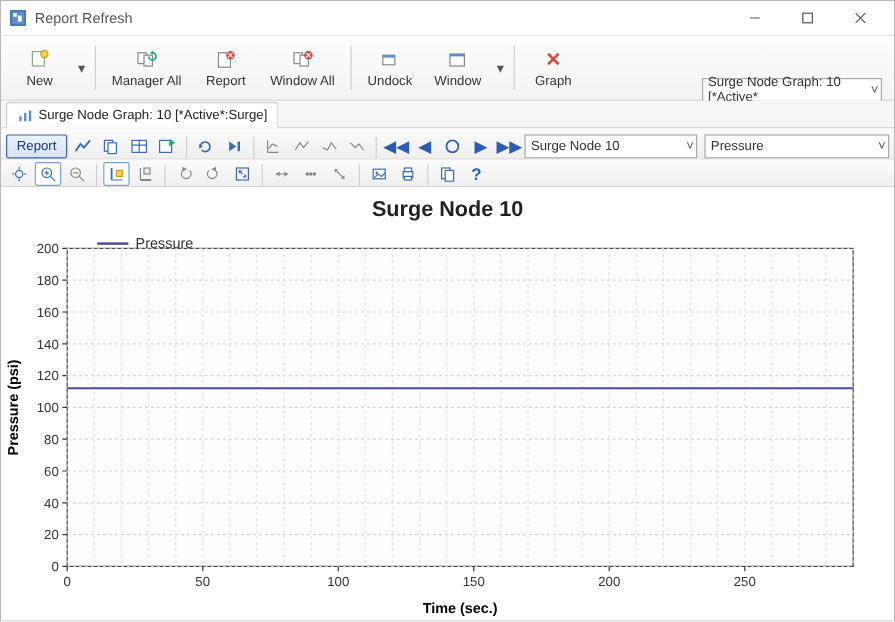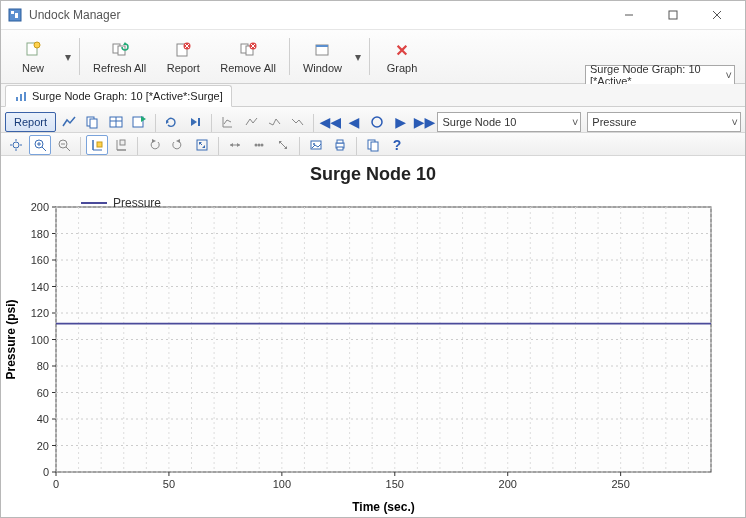--- a/index.html
+++ b/index.html
@@ -91,21 +91,21 @@
 <div class="window">
 
   <div class="titlebar">
     <span class="app-icon">
       <svg width="14" height="14">
           <rect x="1" y="1" width="12" height="12" fill="#5b8fcf" stroke="#2b5d9b"></rect>
           <rect x="3" y="3" width="3" height="3" fill="#fff"></rect>
           <rect x="7" y="5" width="3" height="5" fill="#fff"></rect>
         </svg>
     </span>
-    <span class="title">Undock Manager</span>
+    <span class="title">Report Refresh</span>
     <div class="win-btn">
       <svg width="10" height="10">
           <line x1="1" y1="5" x2="9" y2="5" stroke="#555" stroke-width="1"></line>
         </svg>
     </div>
     <div class="win-btn">
       <svg width="10" height="10">
           <rect x="1" y="1" width="8" height="8" fill="none" stroke="#555"></rect>
         </svg>
     </div>
@@ -133,21 +133,21 @@
     <div class="tb-sep"></div>
     <div class="tb-btn">
       <span class="glyph">
         <svg width="18" height="18">
             <rect x="2" y="3" width="7" height="9" fill="#fff" stroke="#888"></rect>
             <rect x="7" y="5" width="7" height="9" fill="#fff" stroke="#888"></rect>
             <path d="M14 3 a3 3 0 1 1 -3 3" fill="none" stroke="#2a7" stroke-width="1.5"></path>
             <polygon points="14,1 16,4 12,4" fill="#2a7"></polygon>
           </svg>
       </span>
-      <span class="lbl">Refresh All</span>
+      <span class="lbl">Manager All</span>
     </div>
     <div class="tb-btn">
       <span class="glyph">
         <svg width="18" height="18">
             <rect x="3" y="3" width="10" height="12" fill="#fff" stroke="#888"></rect>
             <circle cx="13" cy="5" r="3.5" fill="#d44"></circle>
             <line x1="11" y1="3" x2="15" y2="7" stroke="#fff"></line>
             <line x1="15" y1="3" x2="11" y2="7" stroke="#fff"></line>
           </svg>
       </span>
@@ -156,23 +156,32 @@
     <div class="tb-btn">
       <span class="glyph">
         <svg width="18" height="18">
             <rect x="2" y="3" width="7" height="9" fill="#fff" stroke="#888"></rect>
             <rect x="7" y="5" width="7" height="9" fill="#fff" stroke="#888"></rect>
             <circle cx="14" cy="5" r="3.5" fill="#d44"></circle>
             <line x1="12" y1="3" x2="16" y2="7" stroke="#fff"></line>
             <line x1="16" y1="3" x2="12" y2="7" stroke="#fff"></line>
           </svg>
       </span>
-      <span class="lbl">Remove All</span>
+      <span class="lbl">Window All</span>
     </div>
     <div class="tb-sep"></div>
+    <div class="tb-btn">
+      <span class="glyph">
+        <svg width="18" height="18">
+            <rect x="3" y="5" width="10" height="8" fill="#fff" stroke="#888"></rect>
+            <rect x="3" y="5" width="10" height="2" fill="#5b8fcf"></rect>
+          </svg>
+      </span>
+      <span class="lbl">Undock</span>
+    </div>
     <div class="tb-drop">
       <div class="tb-btn">
         <span class="glyph">
           <svg width="18" height="18">
               <rect x="3" y="4" width="12" height="10" fill="#fff" stroke="#888"></rect>
               <rect x="3" y="4" width="12" height="2" fill="#5b8fcf"></rect>
             </svg>
         </span>
         <span class="lbl">Window</span>
       </div>

